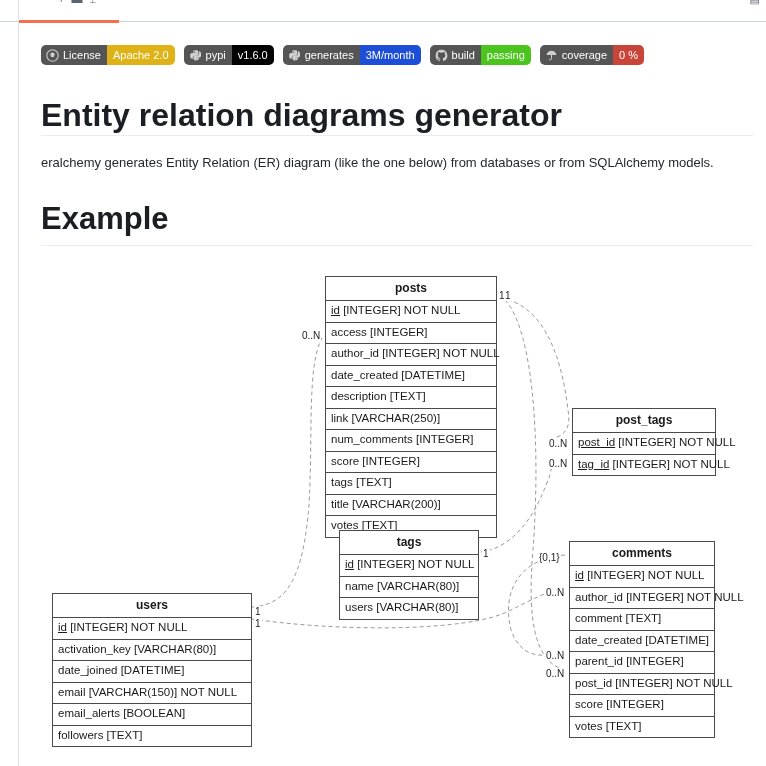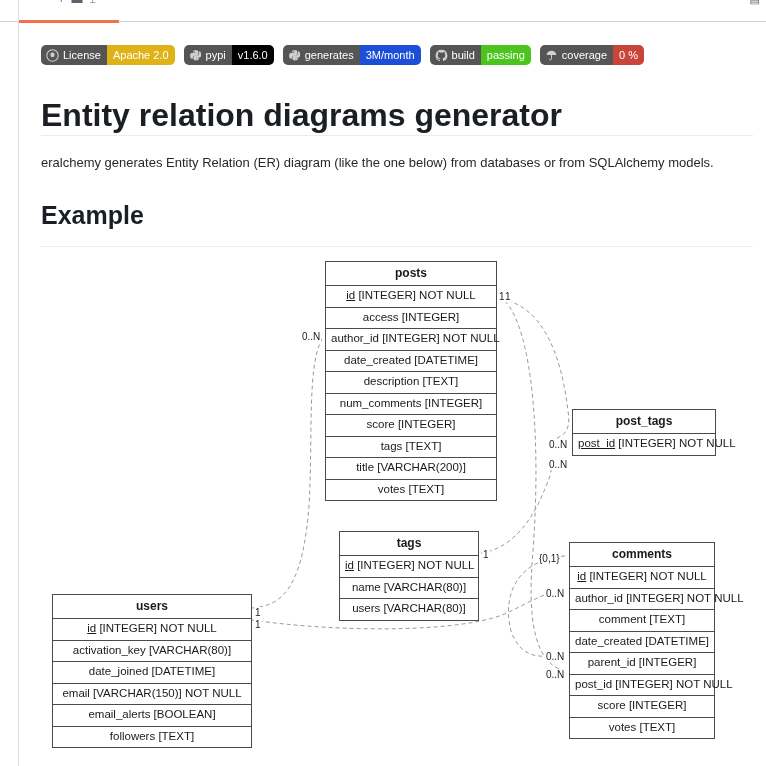--- a/index.html
+++ b/index.html
@@ -53,39 +53,39 @@
   h1.title {
     font-size: 32px; font-weight: bold; color: #1b1f23;
     margin: 30px 0 0 0; 
     border-bottom: 1px solid #eaecef; line-height: 1.25;
   }
   p.intro {
     font-size: 13px; color: #24292e; line-height: 1.55;
     margin: 17px 0 12px 0; width: 680px;
   }
   h2.subtitle {
-    font-size: 25px; font-weight: bold; color: #1b1f23;
-    margin: 28px 0 0 0; padding-bottom: 16px;
+    font-size: 31px; font-weight: bold; color: #1b1f23;
+    margin: 28px 0 0 0; padding-bottom: 8px;
     border-bottom: 1px solid #eaecef;
   }
 
   
   .diagram { position: relative; margin-top: 14px; width: 712px; height: 490px; }
   .diagram svg.links { position: absolute; left: 0; top: 0; }
 
   .ertable {
     position: absolute; background: #fff; border: 1px solid #4a4a4a;
     font-size: 11.5px; color: #1a1a1a; line-height: 1;
   }
   .ertable .er-head {
     text-align: center; font-weight: bold; padding: 5px 6px 6px;
     border-bottom: 1px solid #4a4a4a; font-size: 12px;
   }
   .ertable .er-row {
-    padding: 4px 5px 5px; border-bottom: 1px solid #4a4a4a; white-space: nowrap; text-align: center;
+    padding: 4px 5px 5px; border-bottom: 1px solid #4a4a4a; white-space: nowrap;
   }
   .ertable .er-row:last-child { border-bottom: none; }
   .er-row .pk { text-decoration: underline; }
   .card {
     position: absolute; font-size: 10px; color: #1a1a1a;
     background: #fff; padding: 0 1px; white-space: nowrap;
   }
 </style>
 </head>
 <body>
@@ -184,36 +184,38 @@
           <path d="M440,292 C470,288 492,260 505,225 C512,210 512,200 507,199"></path>
 
           <path d="M464,40 C492,70 500,180 492,290 C486,360 494,400 521,409"></path>
 
           <path d="M211,359 C300,372 430,372 470,350 C494,338 505,332 521,329"></path>
 
           <path d="M524,295 C480,298 460,330 470,370 C480,398 500,398 521,392"></path>
         </g>
       </svg>
 
-    <div class="ertable" style="left: 284px; top: 0px; width: 172px;">
+    <div class="ertable" style="left: 284px; top: 16px; width: 172px;">
           <div class="er-head">posts</div>
           <div class="er-row"><span class="pk">id</span><span> [INTEGER] NOT NULL</span></div>
           <div class="er-row"><span class="">access</span><span> [INTEGER]</span></div>
           <div class="er-row"><span class="">author_id</span><span> [INTEGER] NOT NULL</span></div>
           <div class="er-row"><span class="">date_created</span><span> [DATETIME]</span></div>
           <div class="er-row"><span class="">description</span><span> [TEXT]</span></div>
+          <div class="er-row"><span class="">link</span><span> [VARCHAR(250)]</span></div>
           <div class="er-row"><span class="">num_comments</span><span> [INTEGER]</span></div>
           <div class="er-row"><span class="">score</span><span> [INTEGER]</span></div>
           <div class="er-row"><span class="">tags</span><span> [TEXT]</span></div>
           <div class="er-row"><span class="">title</span><span> [VARCHAR(200)]</span></div>
           <div class="er-row"><span class="">votes</span><span> [TEXT]</span></div>
         </div>
         <div class="ertable" style="left: 531px; top: 148px; width: 144px;">
           <div class="er-head">post_tags</div>
           <div class="er-row"><span class="pk">post_id</span><span> [INTEGER] NOT NULL</span></div>
+          <div class="er-row"><span class="pk">tag_id</span><span> [INTEGER] NOT NULL</span></div>
         </div>
         <div class="ertable" style="left: 298px; top: 270px; width: 140px;">
           <div class="er-head">tags</div>
           <div class="er-row"><span class="pk">id</span><span> [INTEGER] NOT NULL</span></div>
           <div class="er-row"><span class="">name</span><span> [VARCHAR(80)]</span></div>
           <div class="er-row"><span class="">users</span><span> [VARCHAR(80)]</span></div>
         </div>
         <div class="ertable" style="left: 528px; top: 281px; width: 146px;">
           <div class="er-head">comments</div>
           <div class="er-row"><span class="pk">id</span><span> [INTEGER] NOT NULL</span></div>

